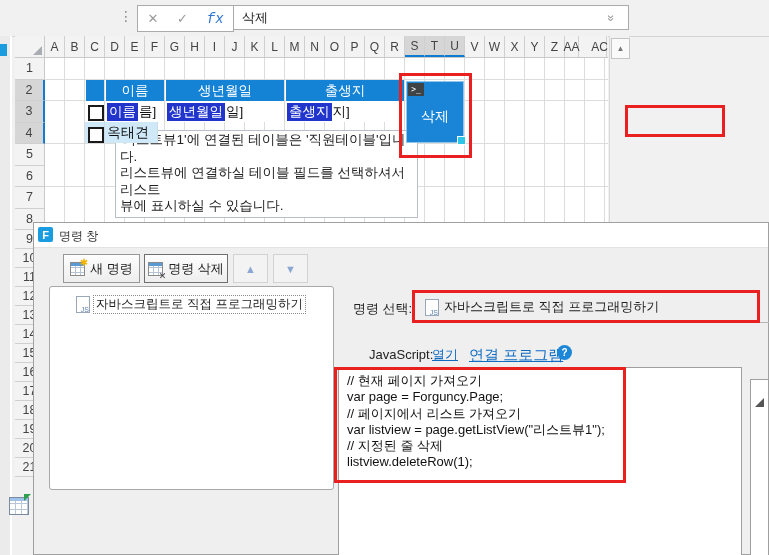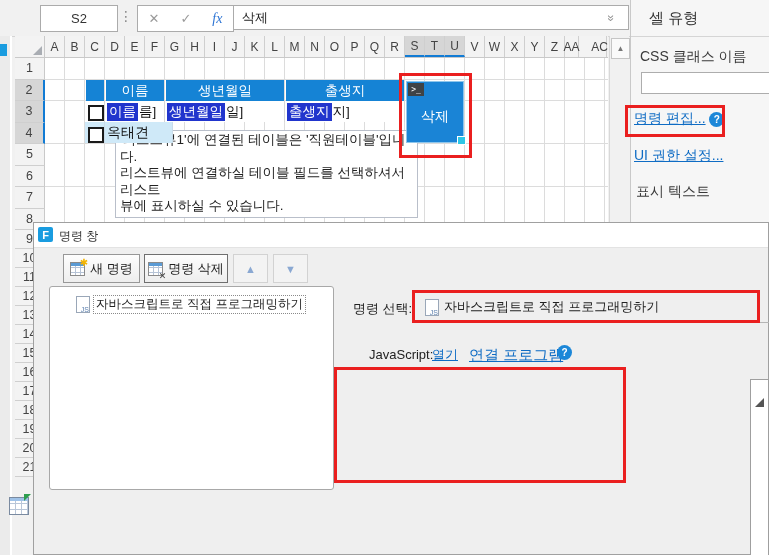--- a/index.html
+++ b/index.html
@@ -8,21 +8,21 @@
   .abs{position:absolute;}
 
   
   .topbar{left:0;top:0;width:769px;height:36px;background:#f1f1f1;border-bottom:1px solid #d5d5d5;}
   .namebox{left:40px;top:5px;width:76px;height:25px;background:#fff;border:1px solid #ababab;
            display:flex;align-items:center;justify-content:center;font-size:13px;color:#333;}
   .vdots{left:119px;top:8px;color:#8a8a8a;font-size:14px;}
   .fbtns{left:137px;top:5px;width:95px;height:25px;background:#fff;border:1px solid #ababab;
          display:flex;align-items:center;justify-content:space-around;}
   .fx-cancel,.fx-ok{color:#9a9a9a;font-size:13px;}
-  .fx-fn{color:#2e75d4;font-style:italic;font-family:Liberation Serif, serif;font-size:14px;text-align:center;}
+  .fx-fn{color:#2e75d4;font-style:italic;font-family:Liberation Mono, monospace;font-size:14px;text-align:center;}
   .fml{left:233px;top:5px;width:396px;height:25px;background:#fff;border:1px solid #ababab;
        display:flex;align-items:center;padding-left:8px;box-sizing:border-box;font-size:13px;color:#222;}
   .fml-chev{left:608px;top:11px;color:#909090;font-size:12px;transform:rotate(90deg);}
 
   
   .left-strip{left:0;top:36px;width:10px;height:519px;background:#ebebeb;border-right:2px solid #fff;}
   .left-strip-dot{left:0;top:44px;width:7px;height:12px;background:#1a9cdf;}
   .corner{left:15px;top:36px;width:30px;height:22px;background:#f3f3f3;border-right:1px solid #c9c9c9;border-bottom:1px solid #c9c9c9;box-sizing:border-box;}
   .corner-tri{position:absolute;right:2px;bottom:2px;width:0;height:0;border-left:9px solid transparent;border-bottom:9px solid #a9adb3;}
   #col-headers{left:45px;top:36px;width:563px;height:22px;background:#f3f3f3;border-bottom:1px solid #c9c9c9;box-sizing:border-box;}
@@ -111,21 +111,20 @@
                      repeating-linear-gradient(to right,transparent 0 5px,#b9c6d8 5px 6px),
                      repeating-linear-gradient(to bottom,transparent 0 5px,#b9c6d8 5px 6px);}
   .sheet-ico-arrow{position:absolute;right:-3px;top:-4px;width:0;height:0;border-right:7px solid #2e9e4f;border-top:7px solid transparent;transform:rotate(180deg);}
 </style>
 </head>
 <body>
 
 <div id="app">
 
   <div class="abs topbar"></div>
-  <div class="abs namebox">S2</div>
   <div class="abs vdots">⋮</div>
   <div class="abs fbtns">
     <span class="fx-cancel">✕</span>
     <span class="fx-ok">✓</span>
     <span class="fx-fn">fx</span>
   </div>
   <div class="abs fml">삭제</div>
   <div class="abs fml-chev">»</div>
 
   <div class="abs left-strip"></div>
@@ -207,50 +206,38 @@
   <div class="abs r3cell" style="left:165px;width:120px;">
     <span class="badge">생년월일</span>
     <span>일]</span>
   </div>
   <div class="abs r3cell" style="left:285px;width:120px;">
     <span class="badge">출생지</span>
     <span>지]</span>
   </div>
 
   <div class="abs r4cell" style="left:85px;width:20px;"></div>
-  <div class="abs r4cell" style="left:105px;width:68px;">옥태견</div>
+  <div class="abs r4cell" style="left:105px;width:53px;">옥태견</div>
 
   <div class="abs checkbox" style="left:88px;top:105px;"></div>
   <div class="abs checkbox" style="left:88px;top:127px;"></div>
 
   <div class="abs tooltip">'리스트뷰1'에 연결된 테이블은 '직원테이블'입니다.
 리스트뷰에 연결하실 테이블 필드를 선택하셔서 리스트
 뷰에 표시하실 수 있습니다.
 작업 화면에서 표시하는 데이터들은 미리보기용 샘플입
 니다. 실제 실행 시의 결과와 다를 수 있습니다.</div>
 
   <div class="abs delbtn">
     <div class="delbtn-tag">&gt;_</div>
     <div class="delbtn-label">삭제</div>
     <div class="delbtn-handle"></div>
   </div>
   <div class="abs redbox" style="left:399px;top:73px;width:73px;height:85px;"></div>
 
-  <div class="abs rpanel">
-    <div class="rpanel-title">셀 유형</div>
-    <div class="rpanel-sep"></div>
-    <div class="rpanel-label" style="left:9px;top:48px;">CSS 클래스 이름</div>
-    <div class="rpanel-input"></div>
-    <div style="position:absolute;left:3px;top:110px;white-space:nowrap;">
-      <span class="blue-link">명령 편집...</span>
-      <span class="help-ico">?</span>
-    </div>
-    <div class="blue-link" style="position:absolute;left:3px;top:147px;">UI 권한 설정...</div>
-    <div class="rpanel-label" style="left:5px;top:183px;">표시 텍스트</div>
-  </div>
   <div class="abs redbox" style="left:625px;top:105px;width:100px;height:32px;"></div>
 
   <div class="abs dialog">
     <div class="dlg-titlebar">
       <div class="dlg-ficon">F</div>
       <div class="dlg-title">명령 창</div>
     </div>
 
     <div class="tb-btn" style="left:29px;width:77px;">
       <span class="tbl-ico">
@@ -283,20 +270,26 @@
         </span>
       <span>자바스크립트로 직접 프로그래밍하기</span>
     </div>
     <div class="dd-line" style="left:386px;top:99px;width:349px;"></div>
 
     <div class="dlg-label" style="left:335px;top:124px;">JavaScript:</div>
     <span class="blue-link" style="position:absolute;left:398px;top:123px;font-size:13px;">열기</span>
     <span class="blue-link" style="position:absolute;left:435px;top:123px;font-size:15px;">연결 프로그램</span>
     <span class="help-ico" style="position:absolute;left:523px;top:122px;">?</span>
 
+    <div class="codebox">// 현재 페이지 가져오기
+var page = Forguncy.Page;
+// 페이지에서 리스트 가져오기
+var listview = page.getListView("리스트뷰1");
+// 지정된 줄 삭제
+listview.deleteRow(1);</div>
     <div class="mini-panel">
       <div class="mini-tri"></div>
     </div>
   </div>
 
   <div class="abs redbox" style="left:412px;top:290px;width:348px;height:33px;"></div>
   <div class="abs redbox" style="left:334px;top:367px;width:292px;height:116px;"></div>
 
   <div class="abs sheet-ico">
     <div class="sheet-ico-arrow"></div>

